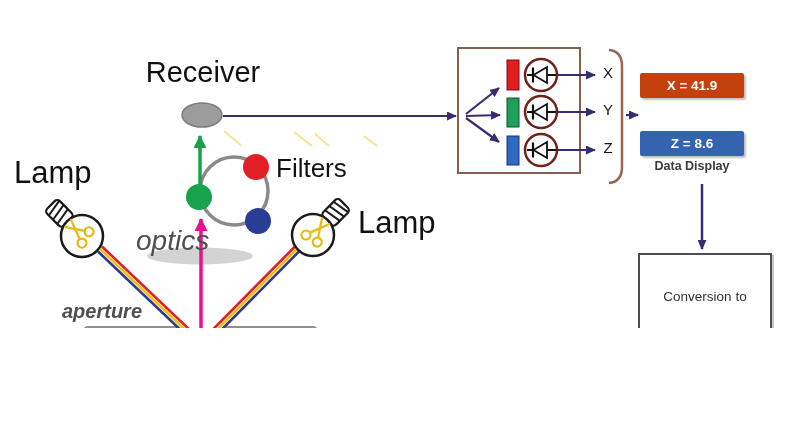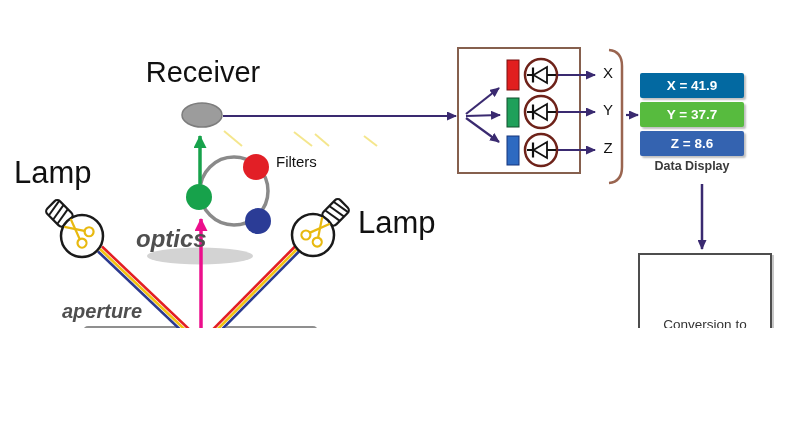--- a/index.html
+++ b/index.html
@@ -5,41 +5,41 @@
   html,body{margin:0;padding:0;background:#fff;}
   .canvas{
     position:relative;width:800px;height:328px;background:#ffffff;overflow:hidden;
     font-family:"Liberation Sans", sans-serif;
   }
   .canvas svg{position:absolute;left:0;top:0;}
   .lbl{position:absolute;color:#111;white-space:nowrap;}
   .lbl-receiver{left:138px;top:56px;width:130px;font-size:29px;text-align:center;}
   .lbl-lamp-left{left:14px;top:155px;font-size:31px;}
   .lbl-lamp-right{left:358px;top:205px;font-size:31px;}
-  .lbl-filters{left:276px;top:153px;font-size:15px;}
-  .lbl-optics{left:136px;top:225px;font-size:24px;font-style:italic;font-weight:700;color:#4f4f4f;}
+  .lbl-filters{left:276px;top:153px;font-size:26px;}
+  .lbl-optics{left:136px;top:225px;font-size:28px;font-style:italic;font-weight:400;color:#4f4f4f;}
   .lbl-aperture{left:62px;top:300px;font-size:20px;font-style:italic;font-weight:700;color:#4f4f4f;}
   .lbl-xyz{width:16px;text-align:center;font-size:15px;font-weight:500;}
   .lbl-x{left:600px;top:64px;}
   .lbl-y{left:600px;top:101px;}
   .lbl-z{left:600px;top:139px;}
   .disp-row{
     position:absolute;left:640px;width:104px;height:25px;border-radius:2px;
     color:#fff;font-size:13.5px;font-weight:700;text-align:center;line-height:25px;
     box-shadow:2px 2px 2px rgba(0,0,0,.25);
   }
   .disp-row-0{top:73px;}
   .disp-row-1{top:102px;}
   .disp-row-2{top:131px;}
   .disp-caption{position:absolute;left:632px;top:159px;width:120px;text-align:center;
     font-size:12.5px;font-weight:700;color:#3a3a3a;}
   .conv-box{
     position:absolute;left:638px;top:253px;width:130px;height:82px;background:#fff;
     border:2px solid #4d4d4d;box-shadow:2px 2px 0 rgba(130,130,130,.45);
-    display:flex;flex-direction:column;justify-content:flex-end;align-items:center;
+    display:flex;flex-direction:column;justify-content:center;align-items:center;
   }
   .conv-line{font-size:13.5px;color:#333;line-height:25px;white-space:nowrap;}
 </style>
 </head>
 <body>
 
 <div class="canvas">
 
   <svg width="800" height="441" viewBox="0 0 800 441">
     <defs>
@@ -170,22 +170,21 @@
   <div class="lbl lbl-lamp-left">Lamp</div>
   <div class="lbl lbl-lamp-right">Lamp</div>
   <div class="lbl lbl-filters">Filters</div>
   <div class="lbl lbl-optics">optics</div>
   <div class="lbl lbl-aperture">aperture</div>
 
   <div class="lbl lbl-xyz lbl-x">X</div>
   <div class="lbl lbl-xyz lbl-y">Y</div>
   <div class="lbl lbl-xyz lbl-z">Z</div>
 
-  <div class="disp-row disp-row-0" style="background: #0369a1;">X = 41.9</div>
-  <div class="disp-row disp-row-1" style="background: rgb(87, 187, 62);">Y = 37.7</div>
+  <div class="disp-row disp-row-0" style="background: #c2410c;">X = 41.9</div>
   <div class="disp-row disp-row-2" style="background: rgb(52, 99, 176); text-align: center;">Z = 8.6</div>
   <div class="disp-caption">Data Display</div>
 
   <div class="conv-box">
     <div class="conv-line">Conversion to</div>
   </div>
 
 </div>
 
 </body></html>

